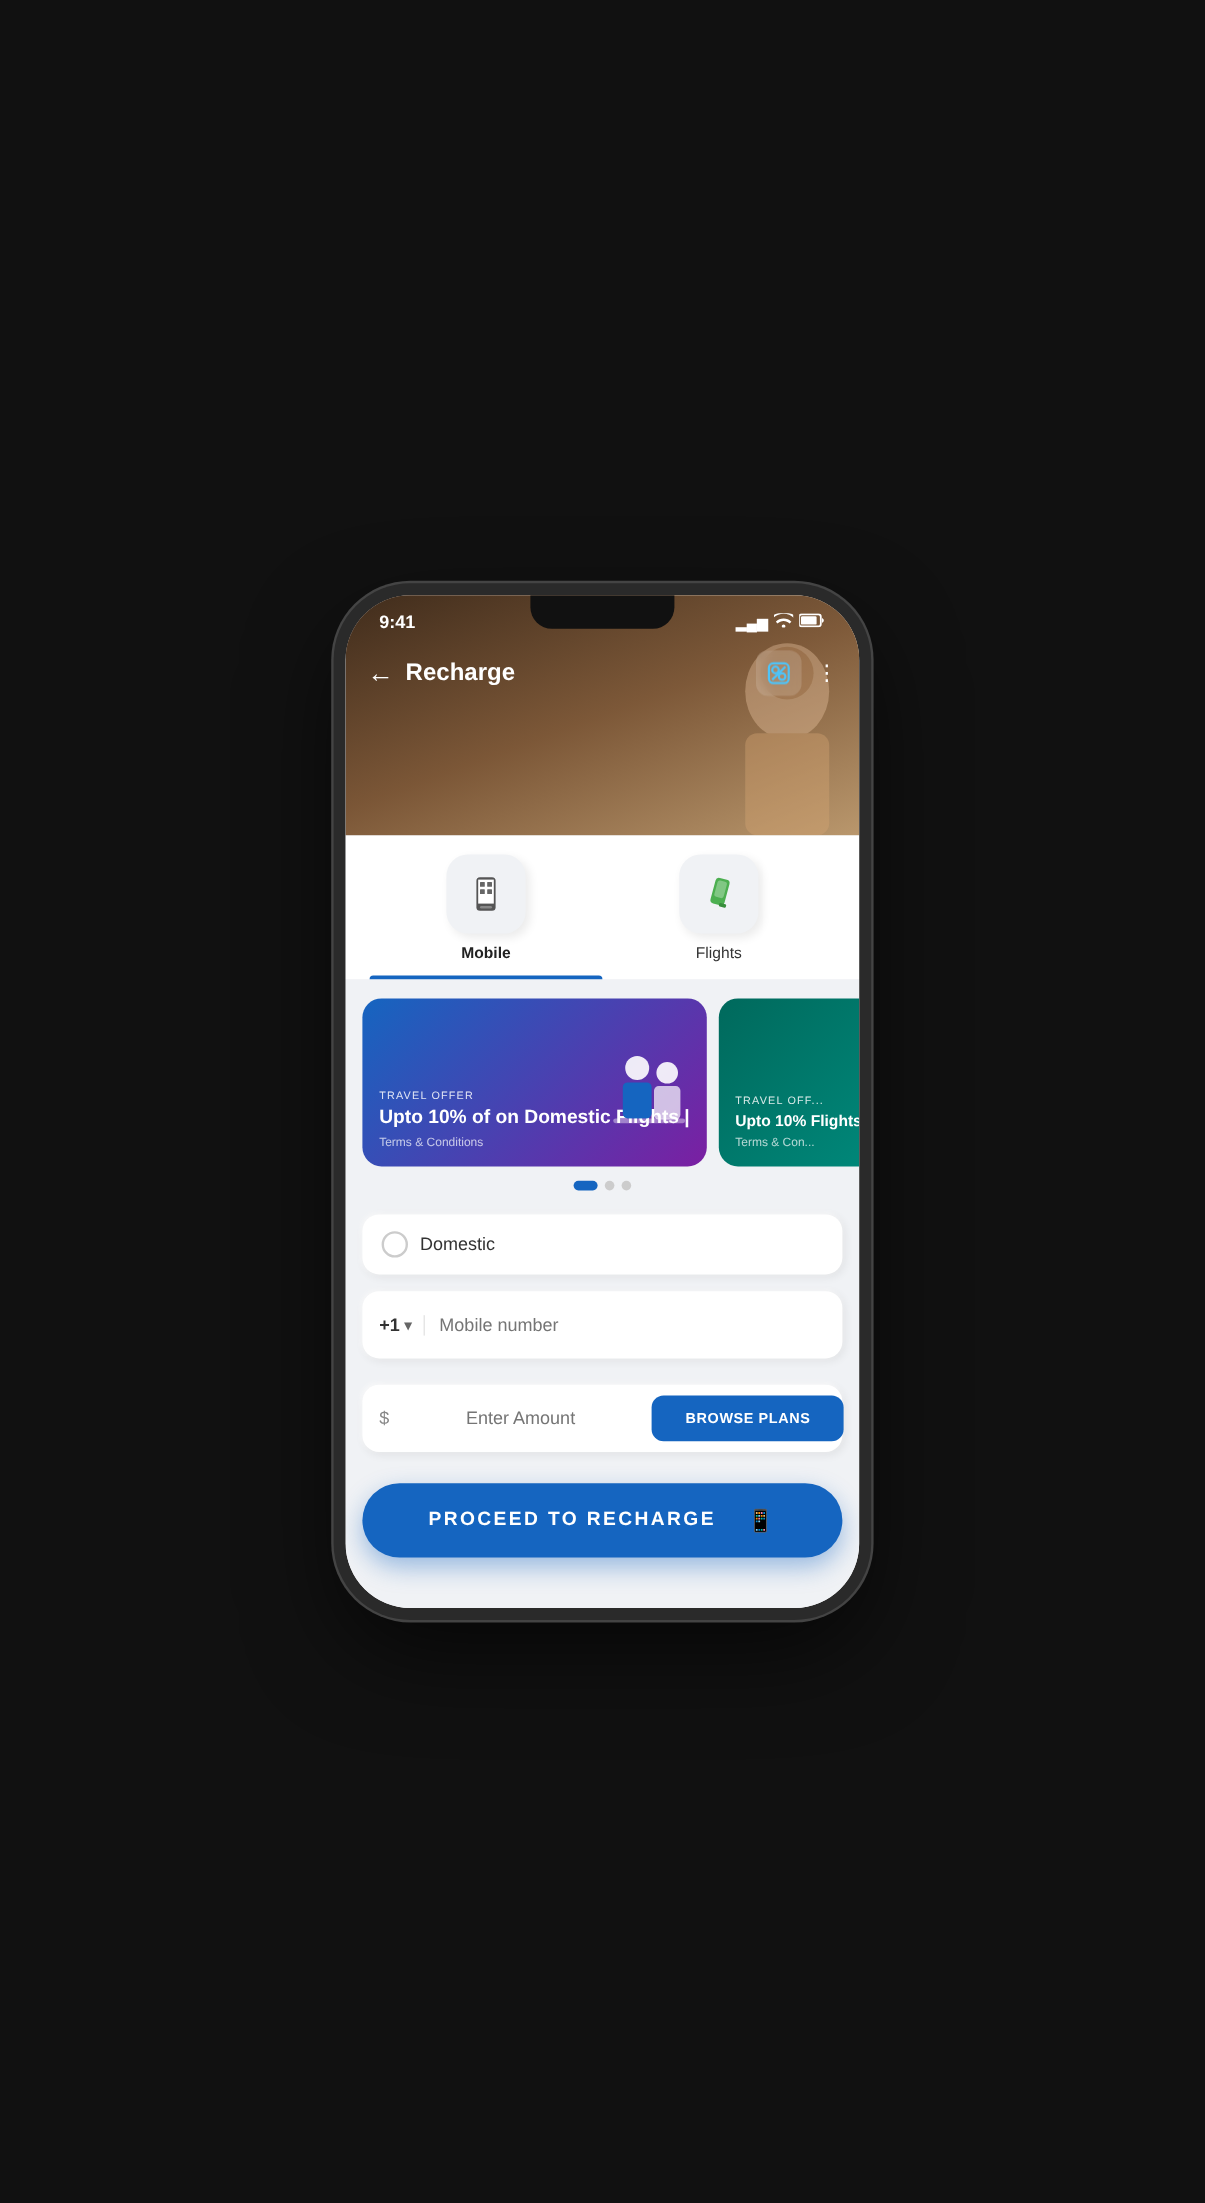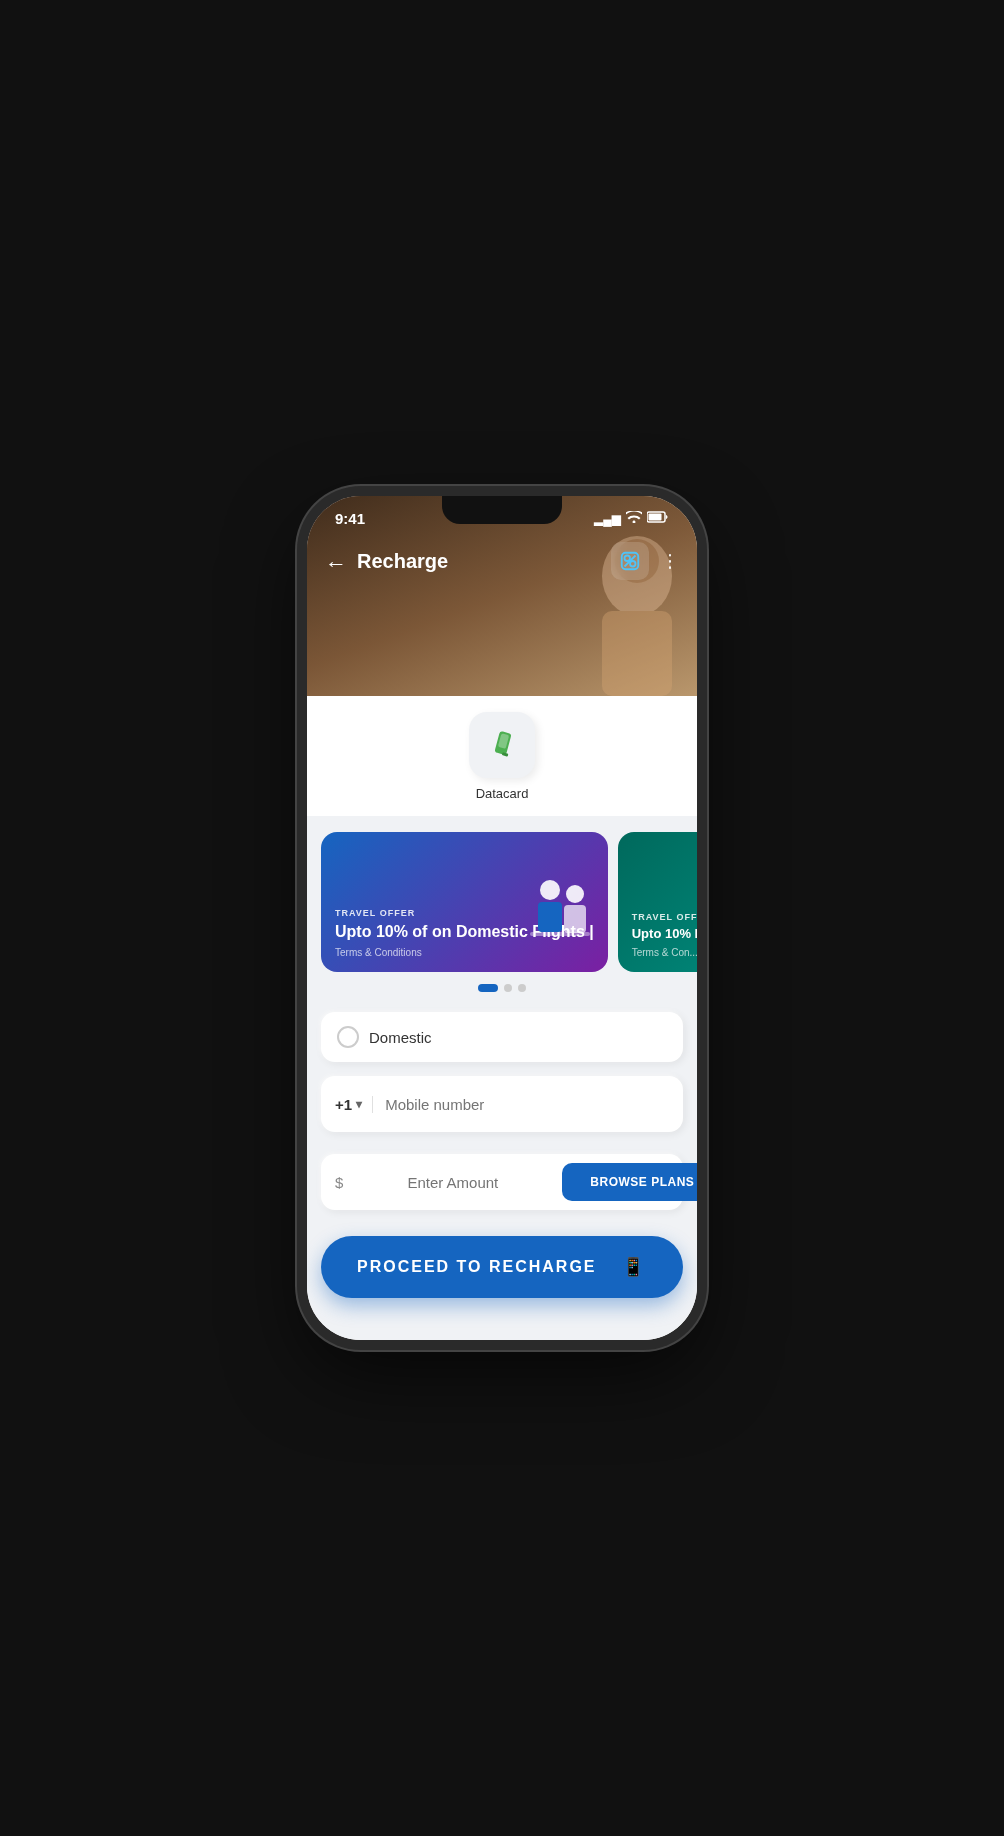--- a/index.html
+++ b/index.html
@@ -5,21 +5,21 @@
     * { margin: 0; padding: 0; box-sizing: border-box; }
     body {
       background: #111;
       display: flex;
       justify-content: center;
       align-items: center;
       min-height: 100vh;
       font-family: -apple-system, BlinkMacSystemFont, 'Segoe UI', sans-serif;
     }
     .phone-shell {
-      width: 390px;
+      width: 428px;
       height: 844px;
       background: #fff;
       border-radius: 54px;
       box-shadow: 0 0 0 10px #2a2a2a, 0 0 0 12px #444, 0 30px 80px rgba(0,0,0,0.7);
       overflow: hidden;
       position: relative;
       display: flex;
       flex-direction: column;
     }
     
@@ -179,21 +179,21 @@
     }
     .offer-card-main {
       background: linear-gradient(135deg, #1565C0 0%, #7B1FA2 100%);
     }
     .offer-card-second {
       background: linear-gradient(135deg, #00695C 0%, #00897B 100%);
       min-width: 100px;
     }
     .offer-tag {
       font-size: 9px;
-      font-weight: 700;
+      font-weight: 400;
       color: rgba(255,255,255,0.85);
       letter-spacing: 1px;
       margin-bottom: 4px;
     }
     .offer-title {
       font-size: 16px;
       font-weight: 700;
       color: #fff;
       line-height: 1.3;
       margin-bottom: 4px;
@@ -425,32 +425,49 @@
         </svg>
       </div>
       <span class="nav-more">⋮</span>
     </div>
   </div>
 
   <div class="main-content">
 
     <div class="category-tabs">
 
+      <div class="category-tab active">
+        <div class="category-icon-wrap">
+
+          <svg width="32" height="32" viewBox="0 0 32 32" fill="none">
+            <rect x="8" y="2" width="16" height="28" rx="3" fill="#555"></rect>
+            <rect x="9.5" y="4" width="13" height="20" fill="#fff"></rect>
+            <rect x="11" y="26" width="10" height="2" rx="1" fill="#888"></rect>
+
+            <rect x="11" y="6" width="4" height="4" rx="0.5" fill="#666"></rect>
+            <rect x="17" y="6" width="4" height="4" rx="0.5" fill="#666"></rect>
+            <rect x="11" y="12" width="4" height="4" rx="0.5" fill="#666"></rect>
+            <rect x="17" y="12" width="4" height="4" rx="0.5" fill="#666"></rect>
+          </svg>
+        </div>
+        <span class="category-label">Mobile</span>
+        <div class="active-indicator"></div>
+      </div>
 
 
       <div class="category-tab">
         <div class="category-icon-wrap">
 
           <svg width="34" height="34" viewBox="0 0 34 34" fill="none">
             <rect x="12" y="4" width="12" height="22" rx="3" fill="#4caf50" transform="rotate(15 18 15)"></rect>
             <rect x="14" y="6" width="8" height="14" rx="2" fill="#81c784" transform="rotate(15 18 15)"></rect>
             <rect x="20" y="24" width="6" height="3" rx="1" fill="#388e3c" transform="rotate(15 18 15)"></rect>
           </svg>
         </div>
-        <span class="category-label">Datacard</span>
+        <span class="category-label">Flights</span>
         <div class="inactive-indicator"></div>
       </div>
 
     </div>
 
     <div class="offers-section">
 
       <div class="offer-card offer-card-main">
         <div class="offer-tag">TRAVEL OFFER</div>
         <div class="offer-title">Upto 10% of on Domestic Flights |</div>

